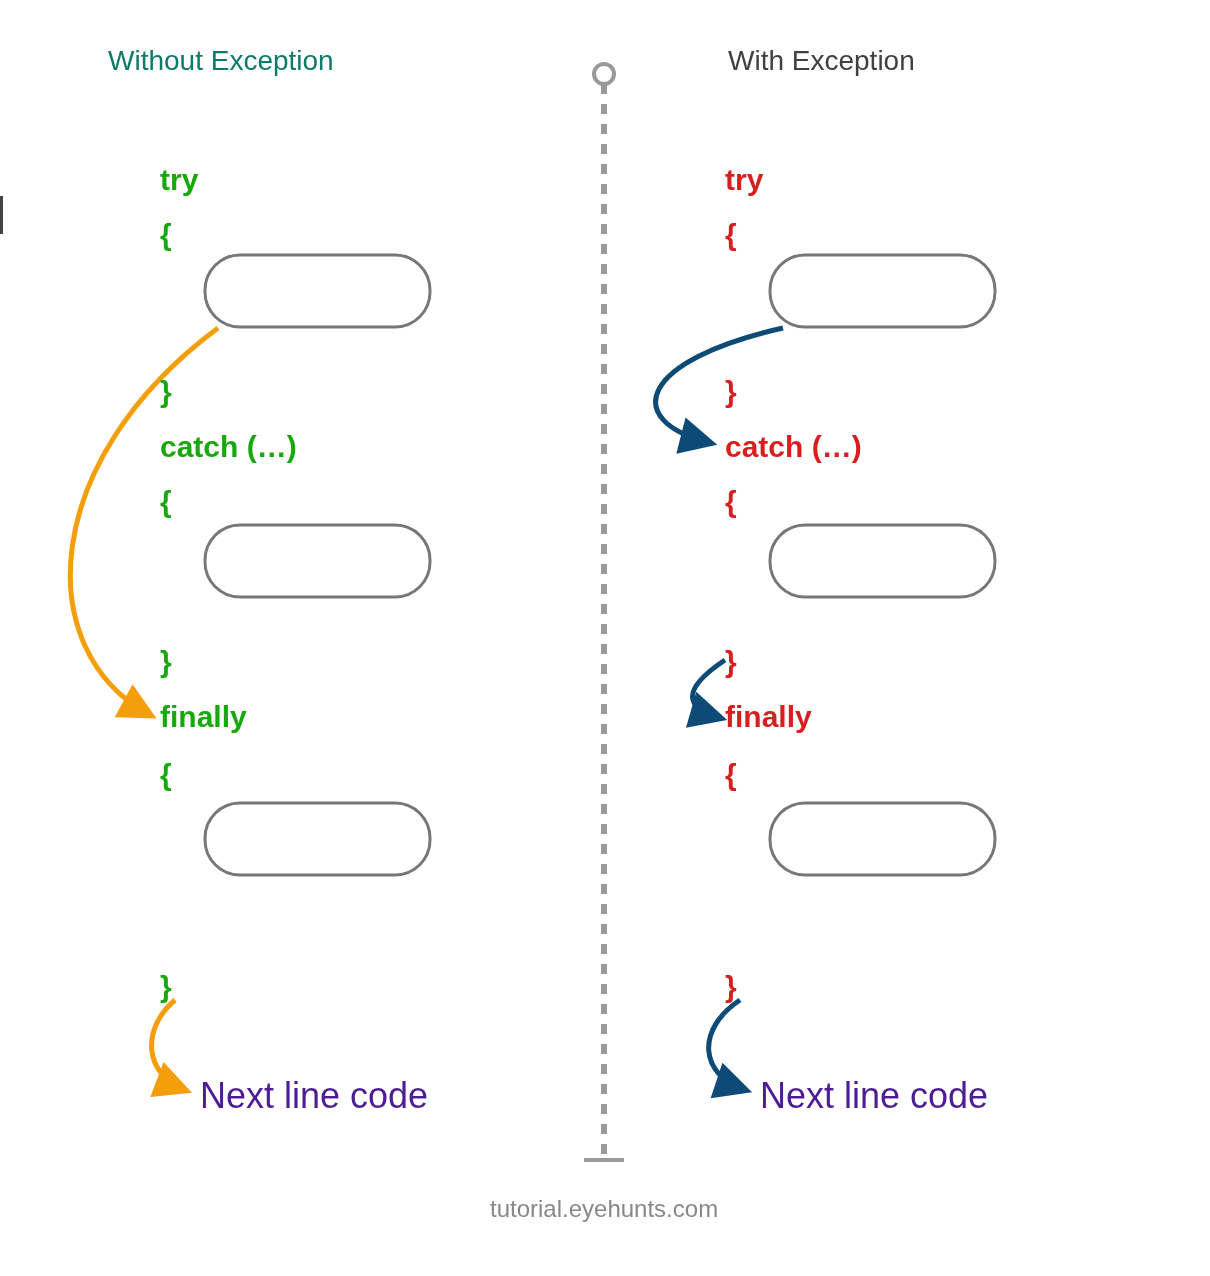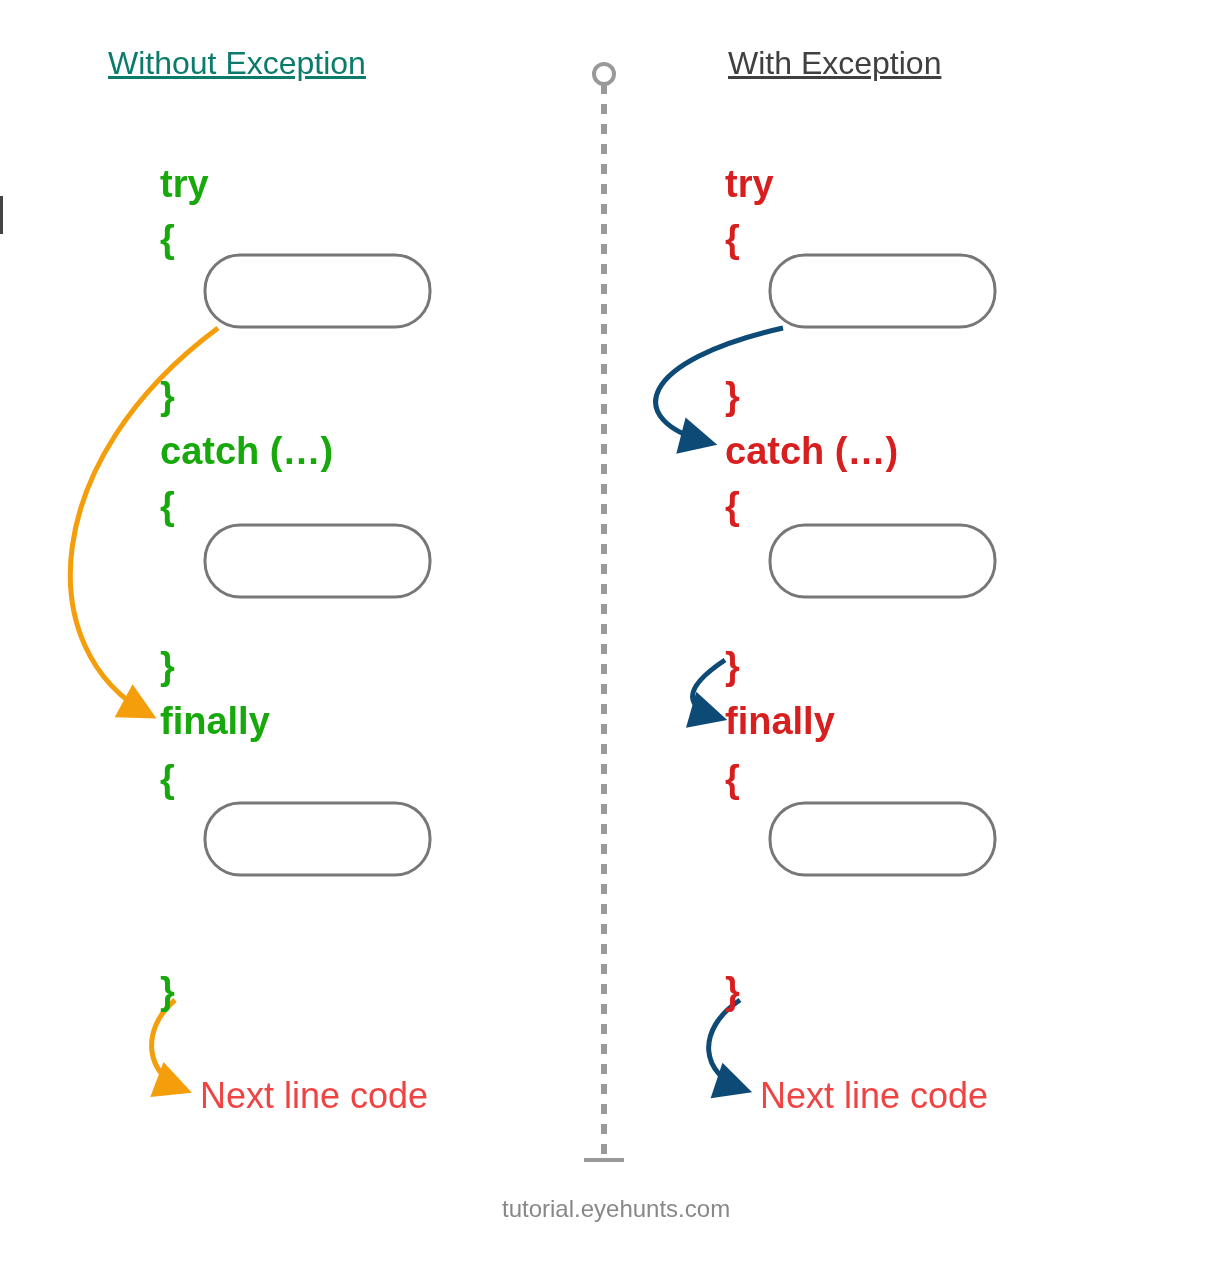--- a/index.html
+++ b/index.html
@@ -5,34 +5,33 @@
   html, body { margin: 0; padding: 0; }
   body {
     width: 1210px;
     height: 1276px;
     background: #ffffff;
     font-family: Arial, Helvetica, sans-serif;
     position: relative;
   }
   svg { display: block; }
   .title {
-    font-size: 32px;
-    text-decoration: underline;
+    font-size: 28px;
     position: absolute;
   }
   .code-text {
-    font-size: 38px;
+    font-size: 30px;
     font-weight: bold;
     position: absolute;
     font-family: Arial, Helvetica, sans-serif;
   }
   .next-line {
     font-size: 36px;
     position: absolute;
-    color: #ef4444;
+    color: #4c1d95;
   }
   .footer-text {
     font-size: 24px;
     color: #888888;
     position: absolute;
   }
 </style>
 </head>
 <body>
 
@@ -90,13 +89,13 @@
 <div class="code-text" style="left:725px; top:218px; color:#d81f1f;">{</div>
 <div class="code-text" style="left:725px; top:375px; color:#d81f1f;">}</div>
 <div class="code-text" style="left:725px; top:430px; color:#d81f1f;">catch (…)</div>
 <div class="code-text" style="left:725px; top:485px; color:#d81f1f;">{</div>
 <div class="code-text" style="left:725px; top:645px; color:#d81f1f;">}</div>
 <div class="code-text" style="left:725px; top:700px; color:#d81f1f;">finally</div>
 <div class="code-text" style="left:725px; top:758px; color:#d81f1f;">{</div>
 <div class="code-text" style="left:725px; top:970px; color:#d81f1f;">}</div>
 <div class="next-line" style="left:760px; top:1075px;">Next line code</div>
 
-<div class="footer-text" style="left:490px; top:1195px;margin-left:12px;">tutorial.eyehunts.com</div>
+<div class="footer-text" style="left:490px; top:1195px;">tutorial.eyehunts.com</div>
 
 </body></html>

